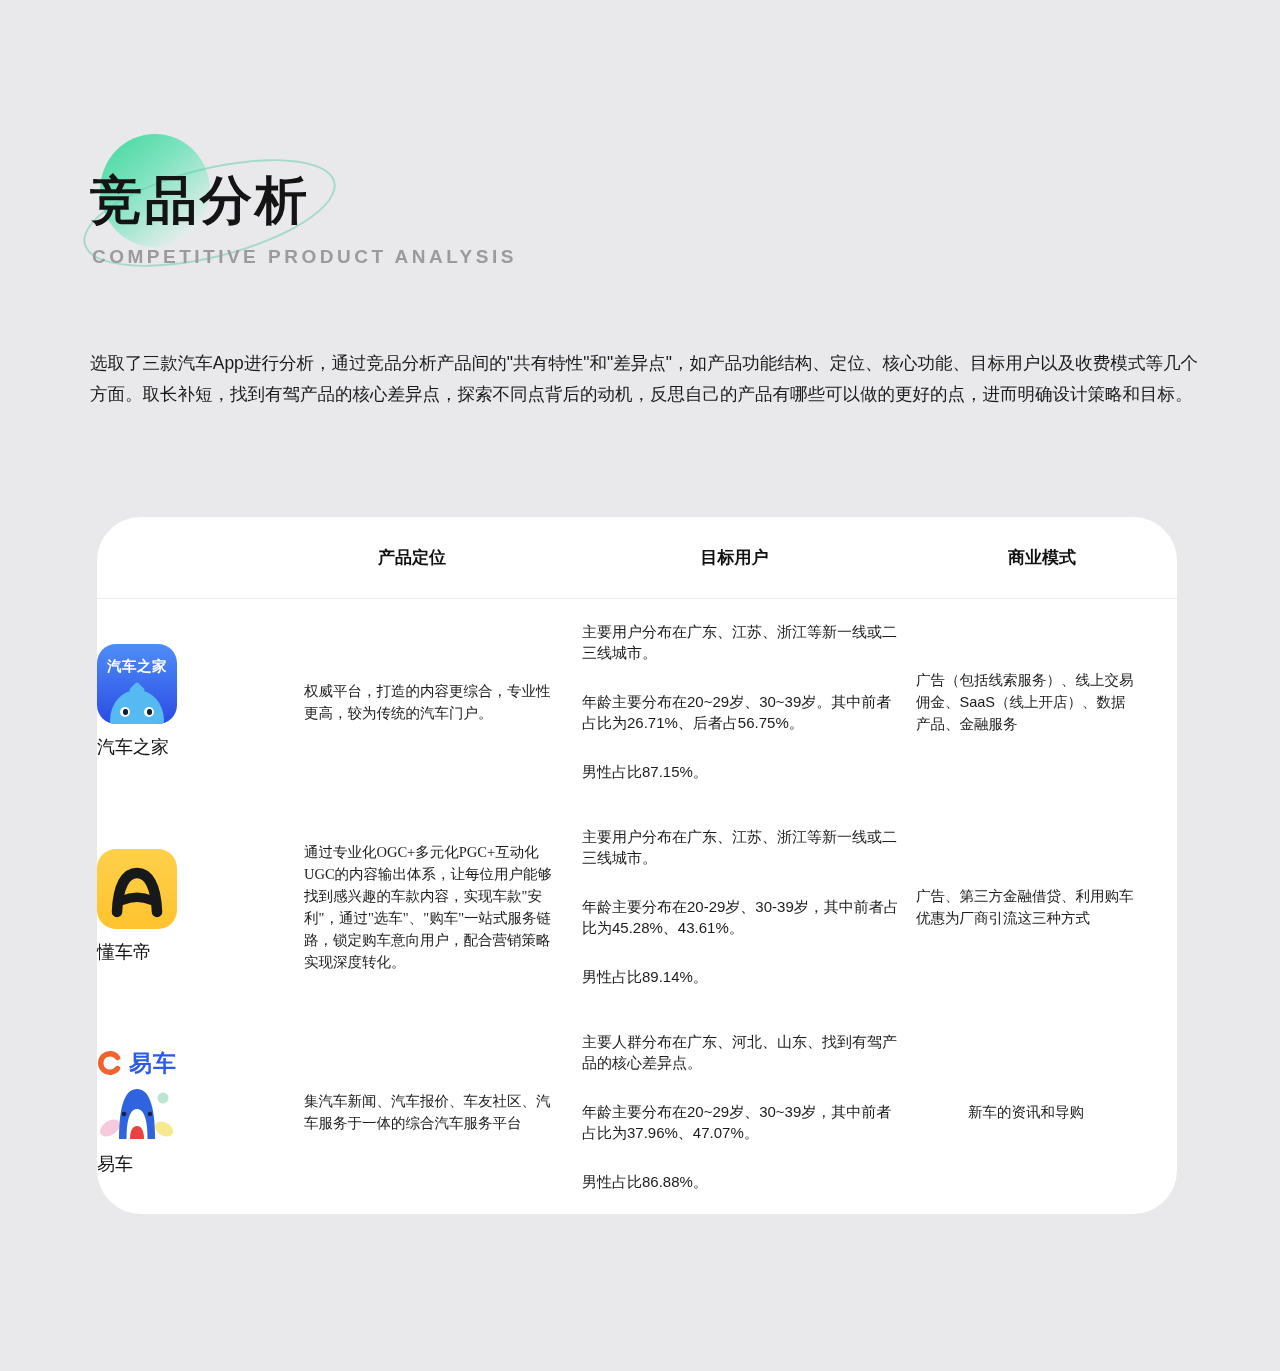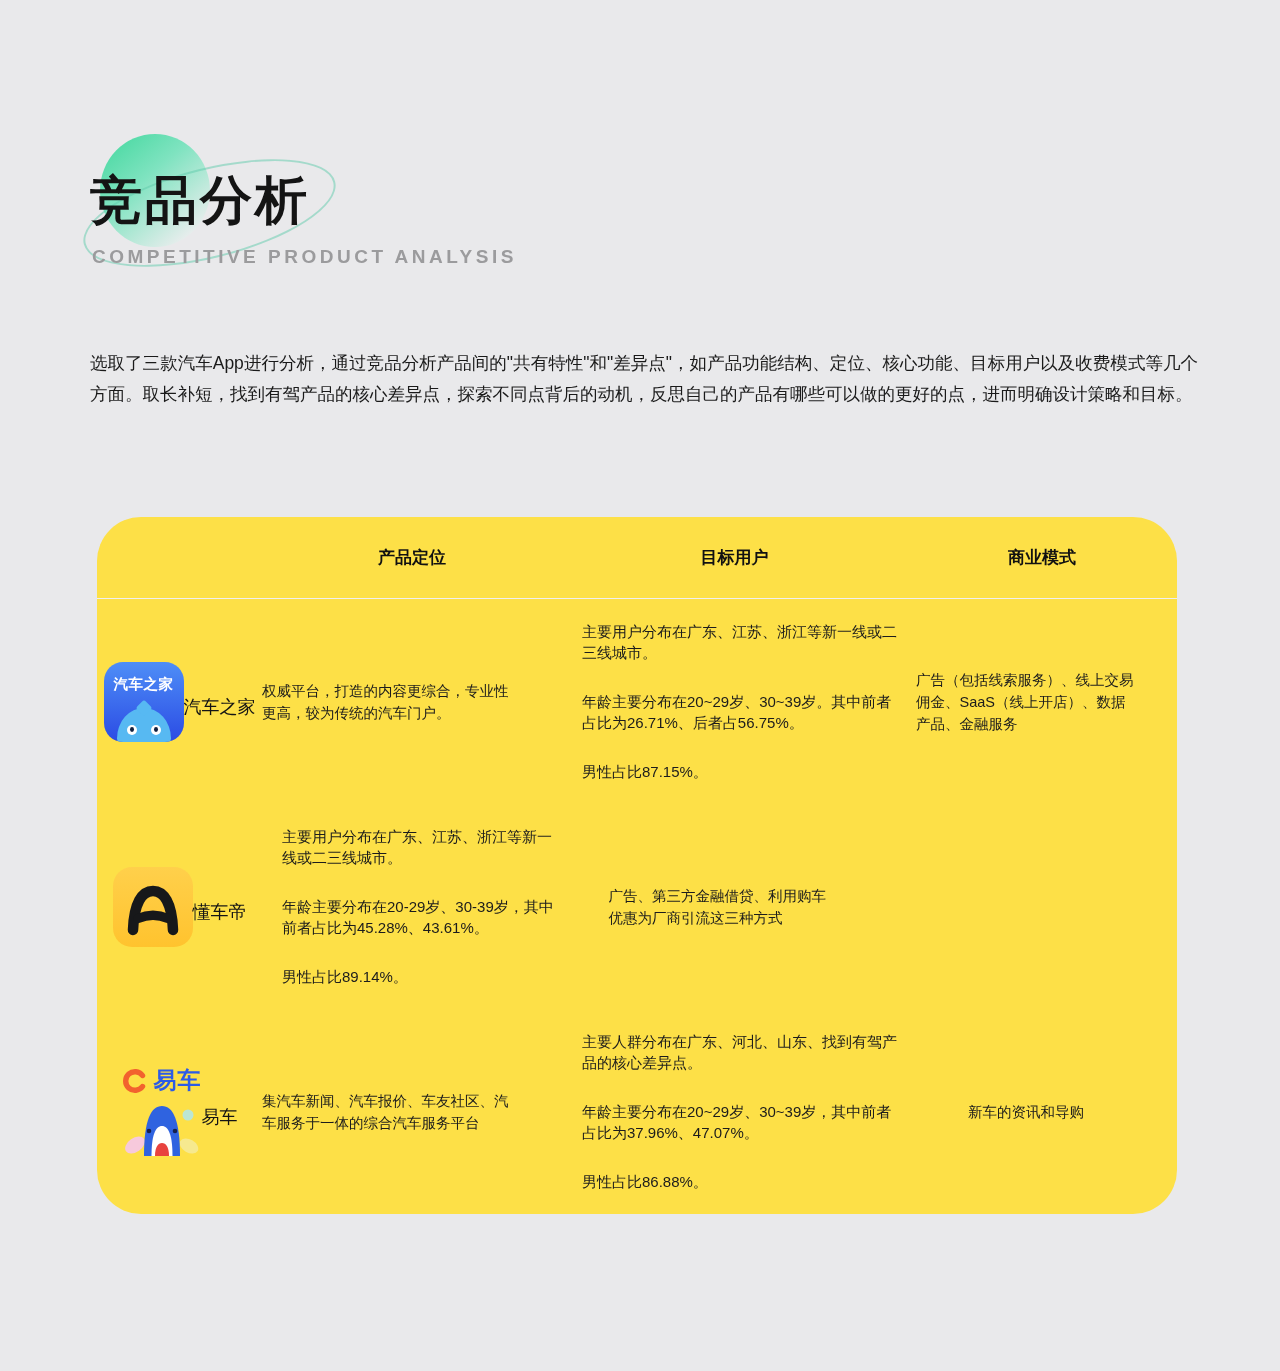--- a/index.html
+++ b/index.html
@@ -41,32 +41,32 @@
   .intro {
     position:absolute; left:90px; top:330px; width:1108px;
     font-size:17.5px; line-height:31px; color:#1a1a1a;
     text-align:justify;
   }
 
   
   .card {
     position:absolute; left:97px; top:517px;
     width:1080px; height:697px;
-    background:#fde047; border-radius:44px;
+    background:#ffffff; border-radius:44px;
   }
   .grid4 { display:grid; grid-template-columns:165px 300px 345px 270px; }
   .card-header { height:81px; align-items:center; border-bottom:1px solid #EFEFF1; }
   .col-head { text-align:center; font-size:17px; font-weight:700; color:#111; }
 
   .t-row { height:205px; align-items:center; }
 
-  .app-cell { display:flex; flex-direction:row; align-items:center; justify-content:center; }
+  .app-cell { display:flex; flex-direction:column; align-items:flex-start; justify-content:center; }
   .app-name { margin-top:11px; font-size:18px; color:#141414; }
 
-  .pos-cell { display:flex; justify-content:flex-start;font-family:Liberation Serif, serif; }
+  .pos-cell { display:flex; justify-content:flex-end;font-family:Liberation Serif, serif; }
   .pos-cell .inner {
     max-width:258px; font-size:14.5px; line-height:22px; color:#1c1c1c;
   }
 
   .target-cell { padding-left:20px; padding-right:2px; font-size:15px; line-height:21px; color:#1c1c1c; }
   .target-cell p { margin:0; }
   .target-cell p + p { margin-top:28px; }
 
   .biz-cell { display:flex; justify-content:center; padding-right:32px; }
   .biz-cell .inner { max-width:220px; font-size:14.5px; line-height:22px; color:#1c1c1c; }
@@ -156,20 +156,23 @@
 
   <div class="grid4 t-row">
     <div class="app-cell">
       <div class="icon-dcd">
         <svg width="80" height="80" viewBox="0 0 80 80">
           <path d="M20 63 C21 36 29 24 40 24 C51 24 59 36 60 63" fill="none" stroke="#17181A" stroke-width="10.5" stroke-linecap="round"></path>
           <path d="M25 51.5 Q40 45 55 51.5" fill="none" stroke="#17181A" stroke-width="9.5" stroke-linecap="round"></path>
         </svg>
       </div>
       <div class="app-name">懂车帝</div>
+    </div>
+    <div class="pos-cell">
+      <div class="inner">通过专业化OGC+多元化PGC+互动化UGC的内容输出体系，让每位用户能够找到感兴趣的车款内容，实现车款"安利"，通过"选车"、"购车"一站式服务链路，锁定购车意向用户，配合营销策略实现深度转化。</div>
     </div>
     <div class="target-cell">
       <p>主要用户分布在广东、江苏、浙江等新一线或二三线城市。</p>
       <p>年龄主要分布在20-29岁、30-39岁，其中前者占比为45.28%、43.61%。</p>
       <p>男性占比89.14%。</p>
     </div>
     <div class="biz-cell">
       <div class="inner">广告、第三方金融借贷、利用购车优惠为厂商引流这三种方式</div>
     </div>
   </div>

